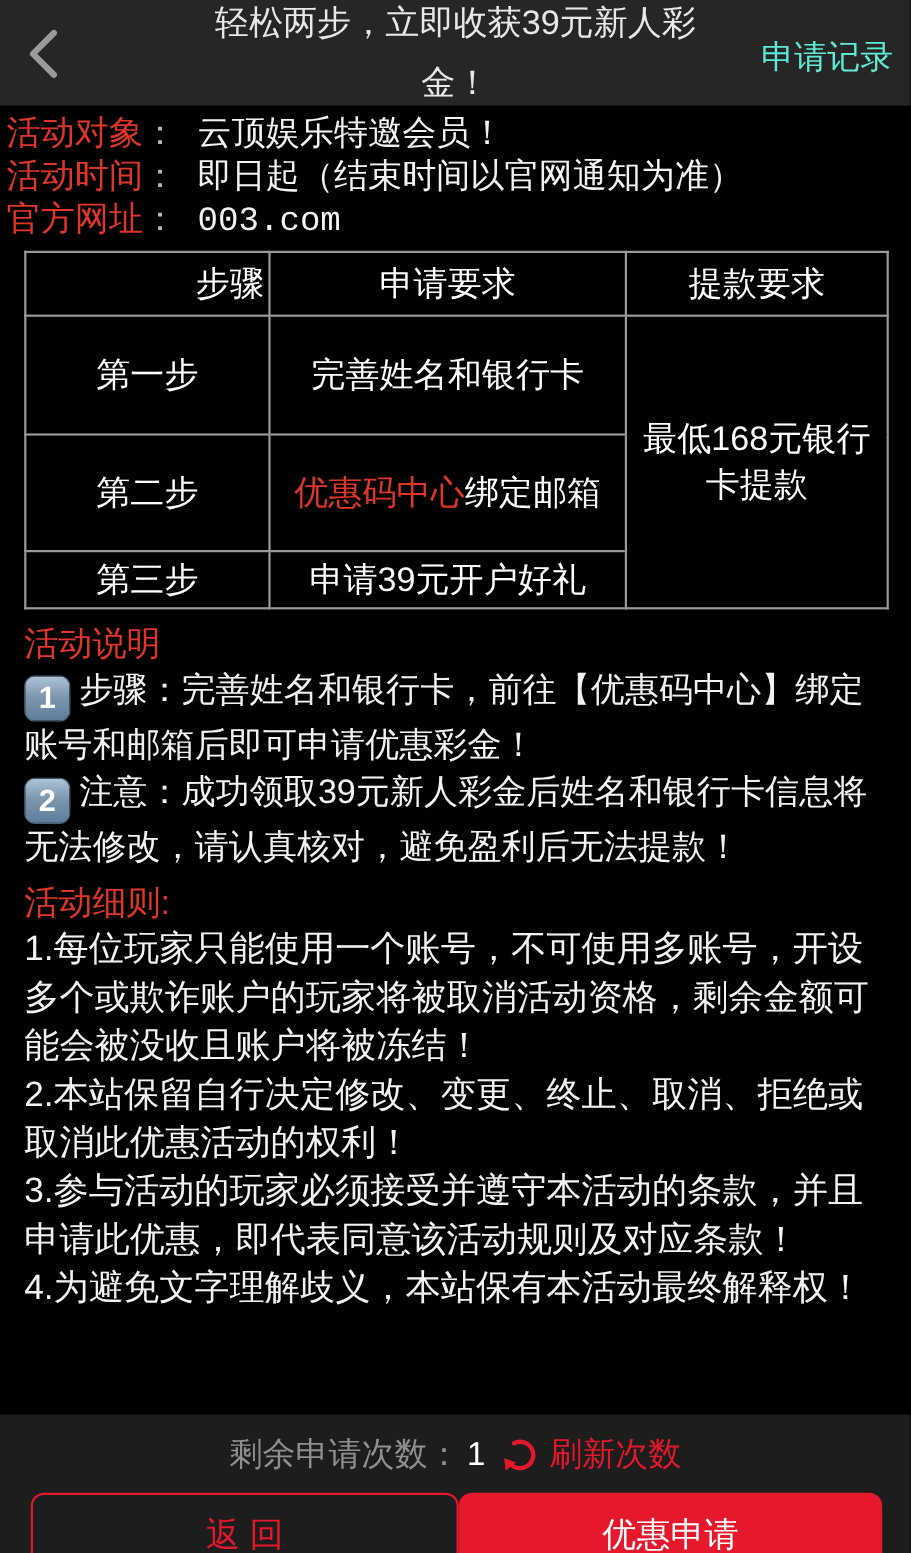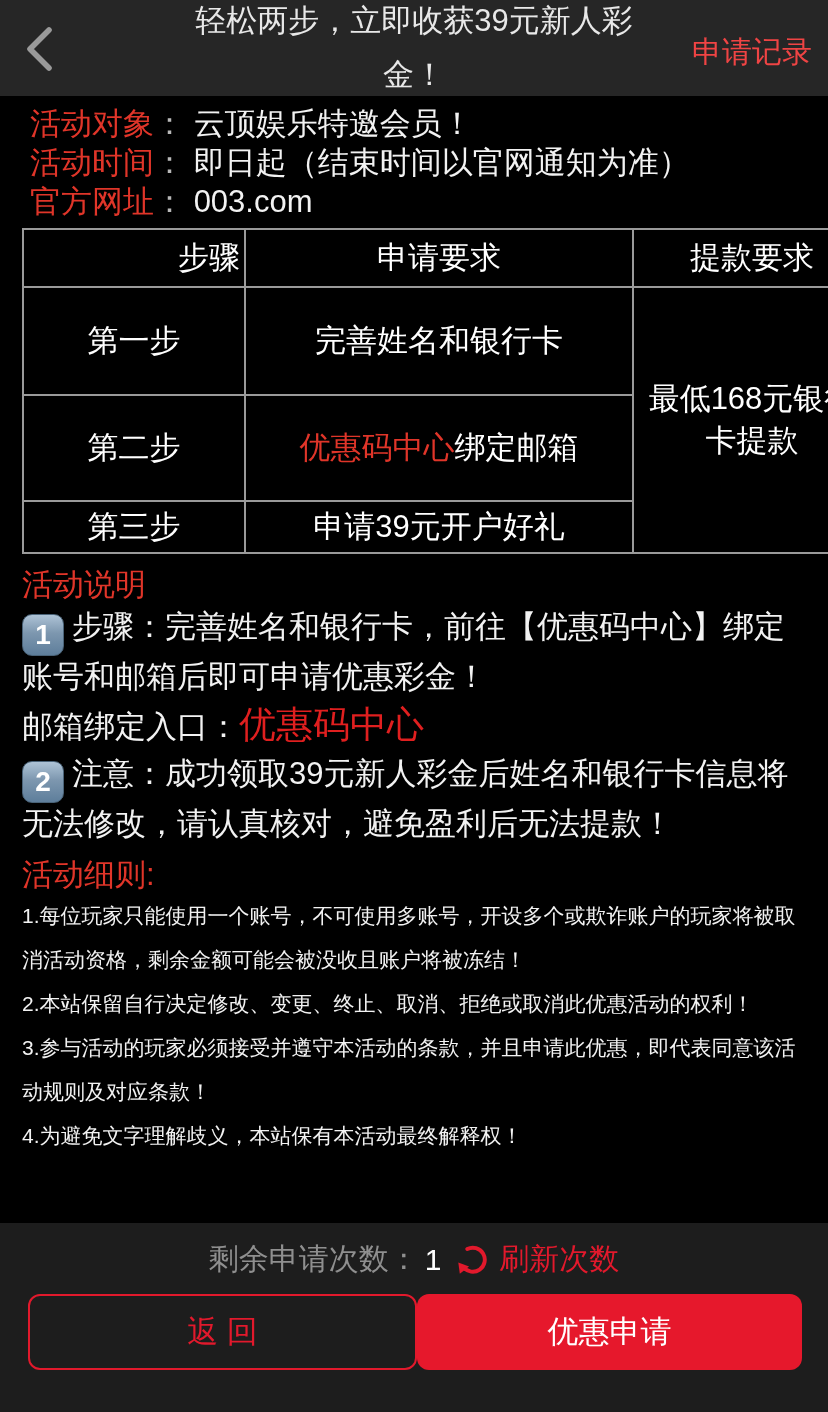--- a/index.html
+++ b/index.html
@@ -14,58 +14,58 @@
     position:relative; height:96px; background:#262626;
     display:flex; align-items:center; justify-content:center;
   }
   .back-btn { position:absolute; left:22px; top:26px; width:34px; height:46px; cursor:pointer; }
   .header-title {
     width:460px; text-align:center; color:#e8e8e8;
     font-size:31px; line-height:54px; font-weight:400;
   }
   .header-link {
     position:absolute; right:16px; top:32px;
-    color:#ef4444; font-size:30px; cursor:pointer;
+    color:#5eead4; font-size:30px; cursor:pointer;
   }
   
-  .info { padding:8px 20px 2px 30px; }
+  .info { padding:8px 20px 2px 6px;font-family:Liberation Mono, monospace; }
   .info-line { font-size:31px; line-height:39px; white-space:nowrap; }
   .info-label { color:#e03529; }
   .info-sep { color:#b9b9b9; }
   .info-value { color:#f2f2f2; }
   
   table.steps {
     margin:5px 0 0 22px; width:784px; border-collapse:collapse;
     table-layout:fixed; color:#fff; font-size:31px; text-align:center;
   }
   table.steps td { border:2px solid #9a9a9a; vertical-align:middle; padding:4px; line-height:42px; }
-  .col-step { width:222px;text-align:right; } .col-req { width:388px;margin-top:20px; } .col-wd { width:238px; }
+  .col-step { width:222px;text-align:right; } .col-req { width:324px;margin-top:20px; } .col-wd { width:238px; }
   .row-head td { height:58px; }
   .row-1 td { height:108px; }
   .row-2 td { height:106px;margin-top:20px; }
   .row-3 td { height:47px; }
   .red-inline { color:#e03529; }
   
   .section { padding:0 20px 0 22px; }
   .section-heading { color:#e03529; font-size:31px; line-height:38px; margin-top:12px; }
   .para { font-size:31px; line-height:41px; color:#f2f2f2; margin-top:2px; }
   .keycap {
     display:inline-block; width:42px; height:42px; border-radius:10px;
     background:linear-gradient(180deg,#aec3d6 0%,#7d97af 45%,#5e7e9b 100%);
     border:1px solid #4a6378;
     color:#fff; font-weight:bold; font-size:28px; line-height:40px;
     text-align:center; margin-right:8px; vertical-align:-7px;
   }
   .entry-line { font-size:31px; line-height:48px; margin-top:4px; color:#f2f2f2; }
   .entry-link { color:#e01f1f; font-size:37px; cursor:pointer; }
   .rules-heading { }
-  .rule { font-size:21px; line-height:44px; color:#f2f2f2; }
+  .rule { font-size:32px; line-height:44px; color:#f2f2f2; }
   
   .footer {
-    position:absolute; left:0; bottom:0; width:828px; height:189px;
+    position:absolute; left:0; bottom:0; width:828px; height:126px;
     background:#1d1d1d;
   }
   .remaining-row {
     display:flex; align-items:center; justify-content:center;
     padding-top:16px; font-size:30px;
   }
   .remaining-label { color:#8f8f8f; }
   .remaining-count { color:#fff; margin:0 14px 0 6px; }
   .refresh-icon { width:36px; height:36px; margin-right:8px; cursor:pointer; }
   .refresh-label { color:#e2192c; cursor:pointer; }
@@ -129,23 +129,20 @@
       <td>申请39元开户好礼</td>
     </tr>
   </tbody>
     </table>
 
   <div class="section">
     <div class="section-heading">活动说明</div>
     <div class="para">
       <span class="keycap">1</span><span>步骤：完善姓名和银行卡，前往【优惠码中心】绑定账号和邮箱后即可申请优惠彩金！</span>
     </div>
-    <div class="entry-line">
-      <span>邮箱绑定入口：</span><span class="entry-link">优惠码中心</span>
-    </div>
     <div class="para">
       <span class="keycap">2</span><span>注意：成功领取39元新人彩金后姓名和银行卡信息将无法修改，请认真核对，避免盈利后无法提款！</span>
     </div>
   </div>
 
   <div class="section">
     <div class="section-heading rules-heading">活动细则:</div>
     <div class="rule">1.每位玩家只能使用一个账号，不可使用多账号，开设多个或欺诈账户的玩家将被取消活动资格，剩余金额可能会被没收且账户将被冻结！</div>
     <div class="rule">2.本站保留自行决定修改、变更、终止、取消、拒绝或取消此优惠活动的权利！</div>
     <div class="rule">3.参与活动的玩家必须接受并遵守本活动的条款，并且申请此优惠，即代表同意该活动规则及对应条款！</div>

